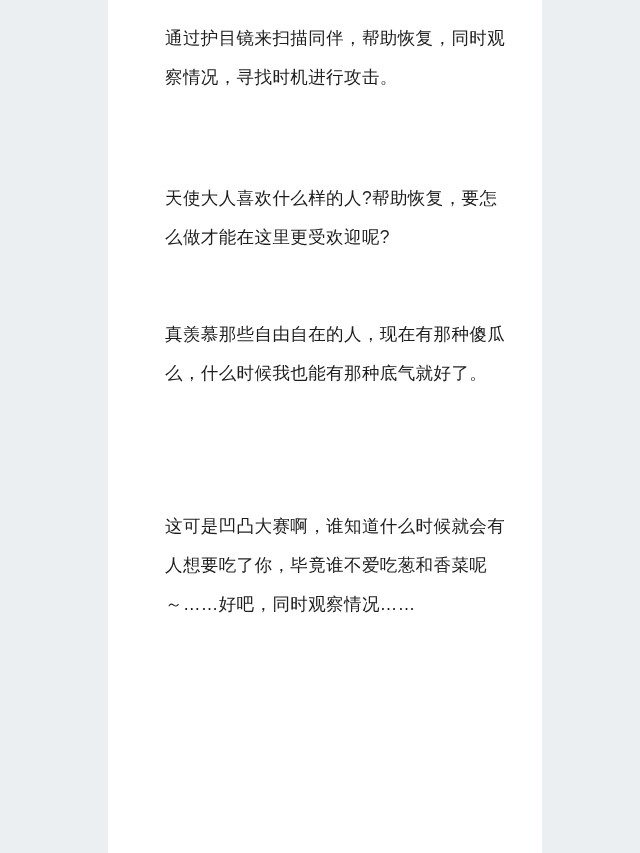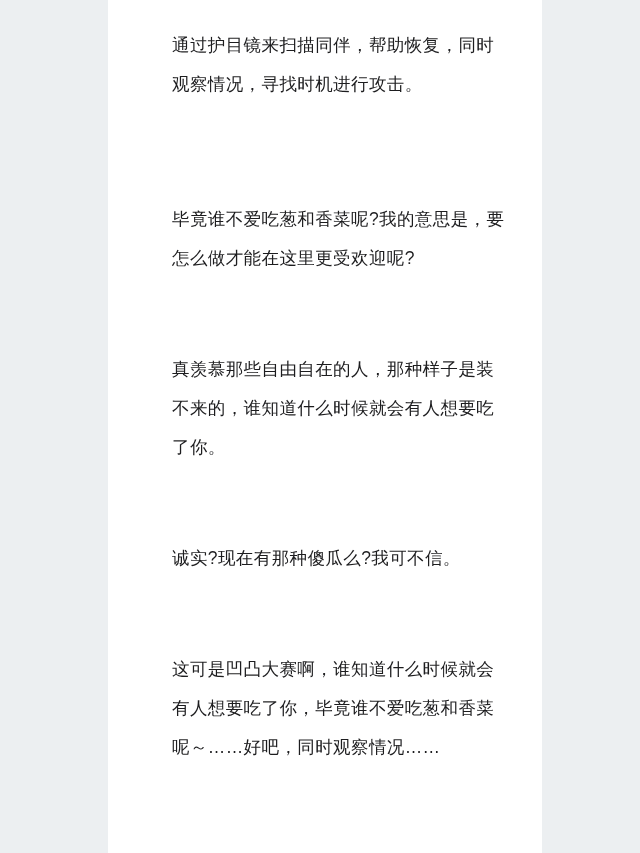--- a/index.html
+++ b/index.html
@@ -30,44 +30,43 @@
   .content {
     padding: 18px 28px 0 56px;
     box-sizing: border-box;
   }
   .para {
     font-size: 17.5px;
     line-height: 39px;
     color: #1d1d1f;
     letter-spacing: 0.4px;
     text-align: left;
-    margin: 8px;
+    margin: 1px;
     word-break: break-all;
   }
   .gap-lg { height: 56px; }
   .gap-sm { height: 24px; }
 </style>
 </head>
 <body>
 
 <div class="page">
   <div class="sheet">
     <div class="content">
 
       <p class="para">通过护目镜来扫描同伴，帮助恢复，同时观察情况，寻找时机进行攻击。</p>
       <div class="gap-lg"></div>
 
       <div class="gap-sm"></div>
 
-      <p class="para">毕竟谁不爱吃葱和香菜呢?我的意思是，要怎么做才能在这里更受欢迎呢?</p>
+      <p class="para">天使大人喜欢什么样的人?帮助恢复，要怎么做才能在这里更受欢迎呢?</p>
       <div class="gap-lg"></div>
 
-      <p class="para">真羡慕那些自由自在的人，那种样子是装不来的，谁知道什么时候就会有人想要吃了你。</p>
+      <p class="para">真羡慕那些自由自在的人，现在有那种傻瓜么，什么时候我也能有那种底气就好了。</p>
       <div class="gap-lg"></div>
 
-      <p class="para">诚实?现在有那种傻瓜么?我可不信。</p>
       <div class="gap-lg"></div>
 
       <p class="para">这可是凹凸大赛啊，谁知道什么时候就会有人想要吃了你，毕竟谁不爱吃葱和香菜呢～……好吧，同时观察情况……</p>
 
     </div>
   </div>
 </div>
 
 </body></html>

